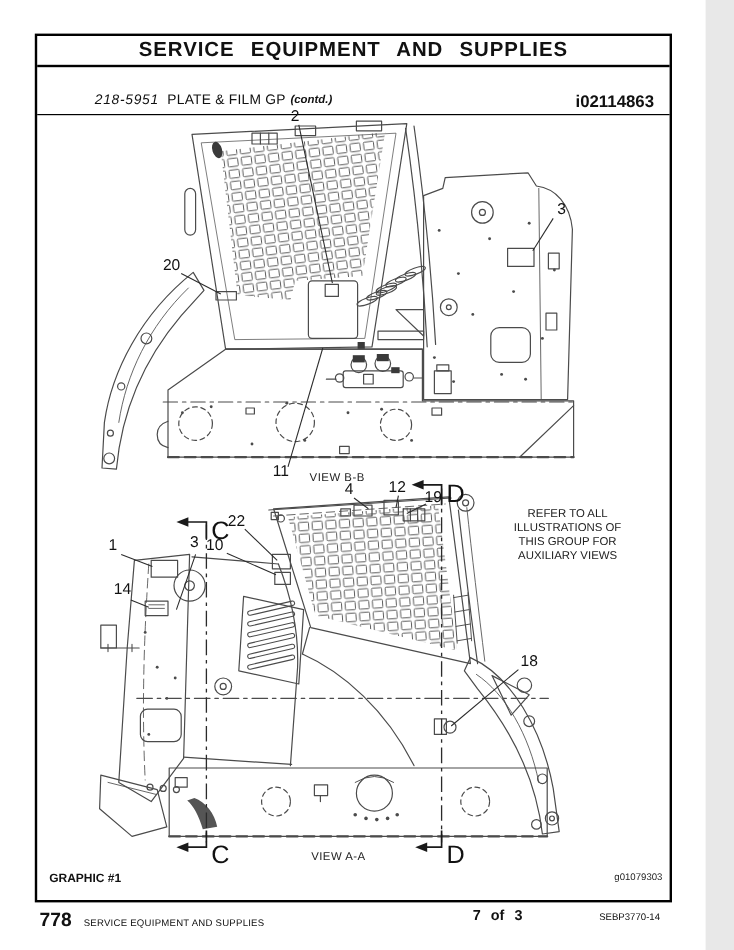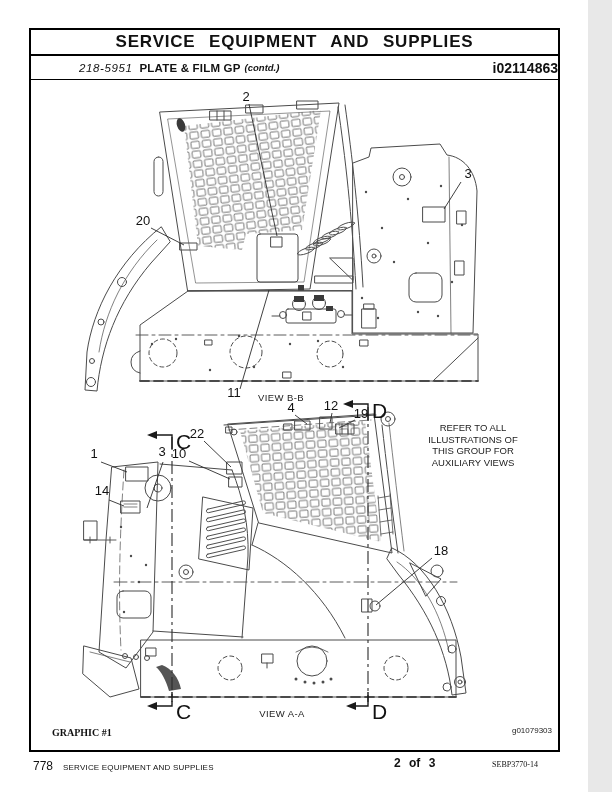--- a/index.html
+++ b/index.html
@@ -2,33 +2,33 @@
 <html><head>
 <meta charset="utf-8">
 <style>
   html,body{margin:0;padding:0;background:#e8e8e8;}
   .page{position:relative;width:588px;height:792px;background:#ffffff;overflow:hidden;
         font-family:"Liberation Sans",sans-serif;color:#111;}
   .content-border{position:absolute;left:29px;top:28px;width:527px;height:720px;border:2px solid #000;}
   .title-bar{height:24px;border-bottom:2px solid #000;display:flex;align-items:center;justify-content:center;}
   .title-bar span{font-weight:bold;font-size:17px;letter-spacing:.8px;word-spacing:8px;white-space:nowrap;}
   .sub-row{height:23px;border-bottom:1.5px solid #000;display:flex;align-items:center;
-           padding-left:48px;font-size:11.5px;white-space:nowrap;}
+           padding-left:48px;padding-right:13px;font-size:11.5px;white-space:nowrap;margin-top:16px;}
   .part-number{font-style:italic;letter-spacing:.6px;}
-  .part-name{font-weight:bold;margin-left:7px;letter-spacing:.2px;}
+  .part-name{font-weight:normal;margin-left:7px;letter-spacing:.2px;}
   .contd{font-weight:bold;font-style:italic;font-size:9.5px;margin-left:4px;text-align:center;}
   .media-id{margin-left:auto;font-weight:bold;font-size:14px;}
-  .graphic-label{position:absolute;left:21px;bottom:12px;font-family:Liberation Serif, serif;
+  .graphic-label{position:absolute;left:10px;bottom:12px;font-family:Liberation Sans, sans-serif;
                  font-size:10px;font-weight:600;}
   .graphic-id{position:absolute;right:6px;bottom:15px;font-size:8px;color:#222;margin-top:39px;}
   .footer-left{position:absolute;left:33px;top:759px;display:flex;align-items:baseline;}
-  .footer-page{font-weight:normal;font-size:12px;}
+  .footer-page{font-weight:bold;font-size:16px;}
   .footer-title{font-size:8px;margin-left:10px;letter-spacing:.2px;}
   .footer-center{position:absolute;left:394px;top:756px;font-weight:bold;font-size:12px;word-spacing:5px;}
-  .footer-right{position:absolute;left:480px;top:760px;width:70px;text-align:center;font-size:8px;font-family:Liberation Serif, serif;}
+  .footer-right{position:absolute;left:480px;top:760px;width:70px;text-align:right;font-size:8px;}
   svg text{font-family:"Liberation Sans",sans-serif;}
   .callout{font-size:13px;fill:#111;}
   .viewlabel{font-size:9.5px;fill:#222;letter-spacing:.4px;}
   .marker-letter{font-size:21px;fill:#111;}
   .note-line{font-size:9.5px;fill:#222;}
 </style>
 </head>
 <body>
 
 <div class="page">
@@ -320,16 +320,16 @@
       <text class="note-line" x="473" y="442.5" text-anchor="middle">ILLUSTRATIONS OF</text>
       <text class="note-line" x="473" y="454" text-anchor="middle">THIS GROUP FOR</text>
       <text class="note-line" x="473" y="465.5" text-anchor="middle">AUXILIARY VIEWS</text>
     </g>
   </svg>
 
   <div class="footer-left">
     <span class="footer-page">778</span>
     <span class="footer-title">SERVICE EQUIPMENT AND SUPPLIES</span>
   </div>
-  <div class="footer-center">2 of 3</div>
+  <div class="footer-center">7 of 3</div>
   <div class="footer-right">SEBP3770-14</div>
 
 </div>
 
 </body></html>

